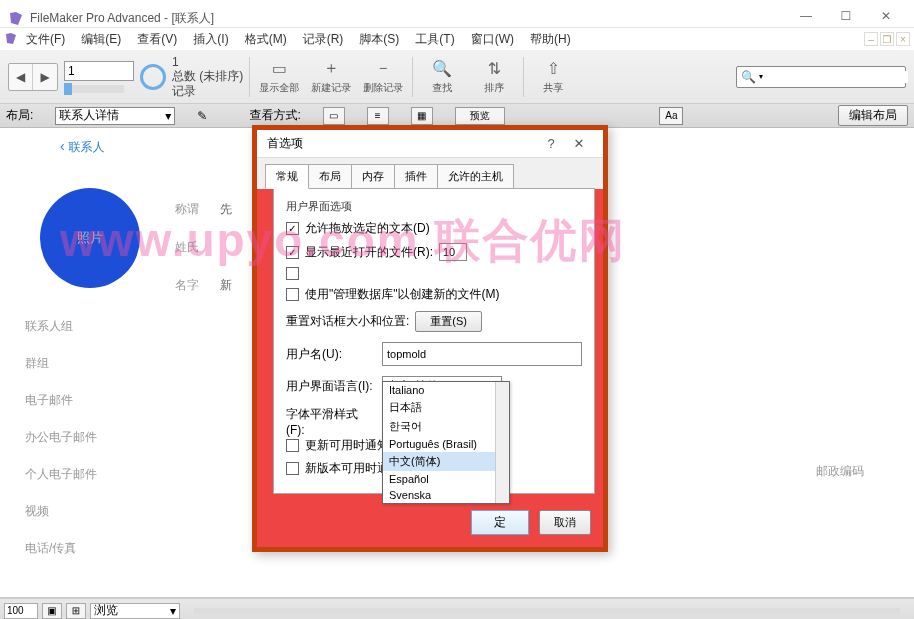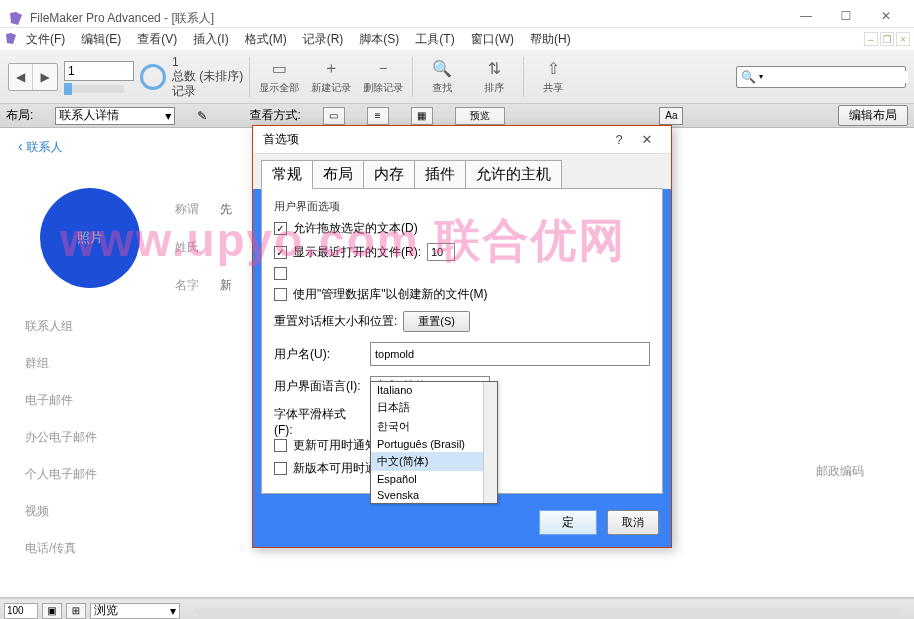--- a/index.html
+++ b/index.html
@@ -38,48 +38,48 @@
 
 .layoutbar { height: 24px; background: linear-gradient(#e3e3e3,#d7d7d7); border-bottom: 1px solid #bbb; display: flex; align-items: center; padding: 0 6px; gap: 22px; font-size: 11px; }
 .layoutbar select, .layoutbar .combo { height: 18px; border: 1px solid #888; background: #fff; font-size: 11px; }
 .combo { width: 120px; padding: 0 3px; display: flex; align-items: center; justify-content: space-between; }
 .icon-btn { width: 22px; height: 18px; border: 1px solid #999; background: #f5f5f5; display: flex; align-items: center; justify-content: center; font-size: 10px; }
 .edit-layout-btn { margin-left: auto; padding: 1px 10px; border: 1px solid #888; background: linear-gradient(#f9f9f9,#e8e8e8); border-radius: 2px; cursor: pointer; }
 .aa-btn { width: 24px; height: 18px; border: 1px solid #888; background: #f5f5f5; display: flex; align-items: center; justify-content: center; font-size: 10px; }
 
 
 .content { position: relative; height: 470px; border-bottom: 1px solid #ccc; padding: 10px 18px; }
-.back-link { color: #2a7dcf; font-size: 14px; cursor: pointer; }
+.back-link { color: #2a7dcf; font-size: 14px; cursor: pointer; margin-left: 42px; }
 .photo-box { position: absolute; left: 40px; top: 60px; width: 100px; height: 100px; border-radius: 50%; background: #1d4ed8; display: flex; align-items: center; justify-content: center; color: #bbb; font-size: 13px; }
 .form-labels { position: absolute; left: 155px; top: 62px; width: 50px; color: #999; font-size: 12px; margin-left: 20px; }
 .form-labels div { height: 38px; display: flex; align-items: center; }
 .form-vals { position: absolute; left: 220px; top: 62px; color: #666; }
 .form-vals div { height: 38px; display: flex; align-items: center; }
 .side-sections { position: absolute; left: 25px; top: 190px; color: #999; font-size: 13px; }
 .side-sections div { margin-bottom: 20px; }
 .address-labels { position: absolute; left: 520px; top: 335px; color: #999; font-size: 12px; }
 .address-labels div { margin-bottom: 20px; }
 .postal { position: absolute; right: 50px; top: 335px; color: #999; font-size: 12px; }
 
 
 .statusbar { height: 24px; background: linear-gradient(#e8e8e8,#dcdcdc); display: flex; align-items: center; padding: 0 4px; gap: 4px; border-top: 1px solid #ccc; }
 .status-num { width: 34px; height: 16px; border: 1px solid #aaa; background: #fff; font-size: 10px; padding: 0 2px; }
 .sb-btn { width: 20px; height: 16px; border: 1px solid #aaa; background: #f5f5f5; display: flex; align-items: center; justify-content: center; font-size: 10px; }
 .sb-combo { width: 90px; height: 16px; border: 1px solid #aaa; background: #fff; font-size: 10px; display: flex; align-items: center; padding: 0 3px; justify-content: space-between; }
 .sb-slider { flex: 1; height: 6px; background: #ddd; margin: 0 10px; }
 
 
-.dialog { position: absolute; left: 252px; top: 125px; width: 420px; background: #3b82f6; border: 1px solid #c2410c; box-shadow: 3px 3px 10px rgba(0,0,0,0.25); z-index: 10; }
+.dialog { position: absolute; left: 252px; top: 125px; width: 356px; background: #ef4444; border: 5px solid #c2410c; box-shadow: 3px 3px 10px rgba(0,0,0,0.25); z-index: 10; }
 .dlg-title { height: 28px; background: #fff; display: flex; align-items: center; padding: 0 10px; border-bottom: 1px solid #ddd; }
 .dlg-title-text { flex: 1; }
 .dlg-help, .dlg-close { width: 28px; text-align: center; color: #555; cursor: pointer; font-size: 13px; }
 .dlg-tabs { display: flex; padding: 6px 8px 0 8px; background: #f0f0f0; }
-.dlg-tab { padding: 4px 10px; border: 1px solid #aaa; background: #f9f9f9; margin-right: -1px; cursor: pointer; font-size: 15px; }
+.dlg-tab { padding: 4px 10px; border: 1px solid #aaa; background: #f9f9f9; margin-right: -1px; cursor: pointer; font-size: 11px; }
 .dlg-tab.active { background: #fff; border-bottom: 1px solid #fff; position: relative; z-index: 2; }
-.dlg-body { border: 1px solid #aaa; margin: -1px 8px 8px 8px; padding: 10px 12px; background: #fff; position: relative; }
+.dlg-body { border: 1px solid #aaa; margin: -1px 8px 8px 16px; padding: 10px 12px; background: #fff; position: relative; }
 .group-label { font-size: 11px; color: #333; margin-bottom: 6px; }
 .chk-row { display: flex; align-items: center; gap: 6px; margin-bottom: 6px; font-size: 11px; }
 .chk { width: 13px; height: 13px; border: 1px solid #666; background: #fff; display: inline-flex; align-items: center; justify-content: center; font-size: 10px; }
 .num-box { width: 28px; height: 18px; border: 1px solid #888; padding: 0 3px; font-size: 11px; }
 .btn { padding: 2px 14px; border: 1px solid #888; background: linear-gradient(#fafafa,#e5e5e5); cursor: pointer; font-size: 11px; border-radius: 2px; }
 .field-row { display: flex; align-items: center; gap: 8px; margin-top: 10px; font-size: 11px; }
 .field-row label { width: 88px; }
 .text-input { flex: 1; height: 20px; border: 1px solid #888; padding: 11px 4px; font-size: 11px; }
 .dd { width: 120px; height: 20px; border: 1px solid #888; background: #fff; display: flex; align-items: center; justify-content: space-between; padding: 0 4px; font-size: 11px; cursor: pointer; }
 .dd-list { position: absolute; left: 108px; top: 192px; width: 128px; border: 1px solid #666; background: #fff; z-index: 20; box-shadow: 1px 1px 3px rgba(0,0,0,0.2); }

